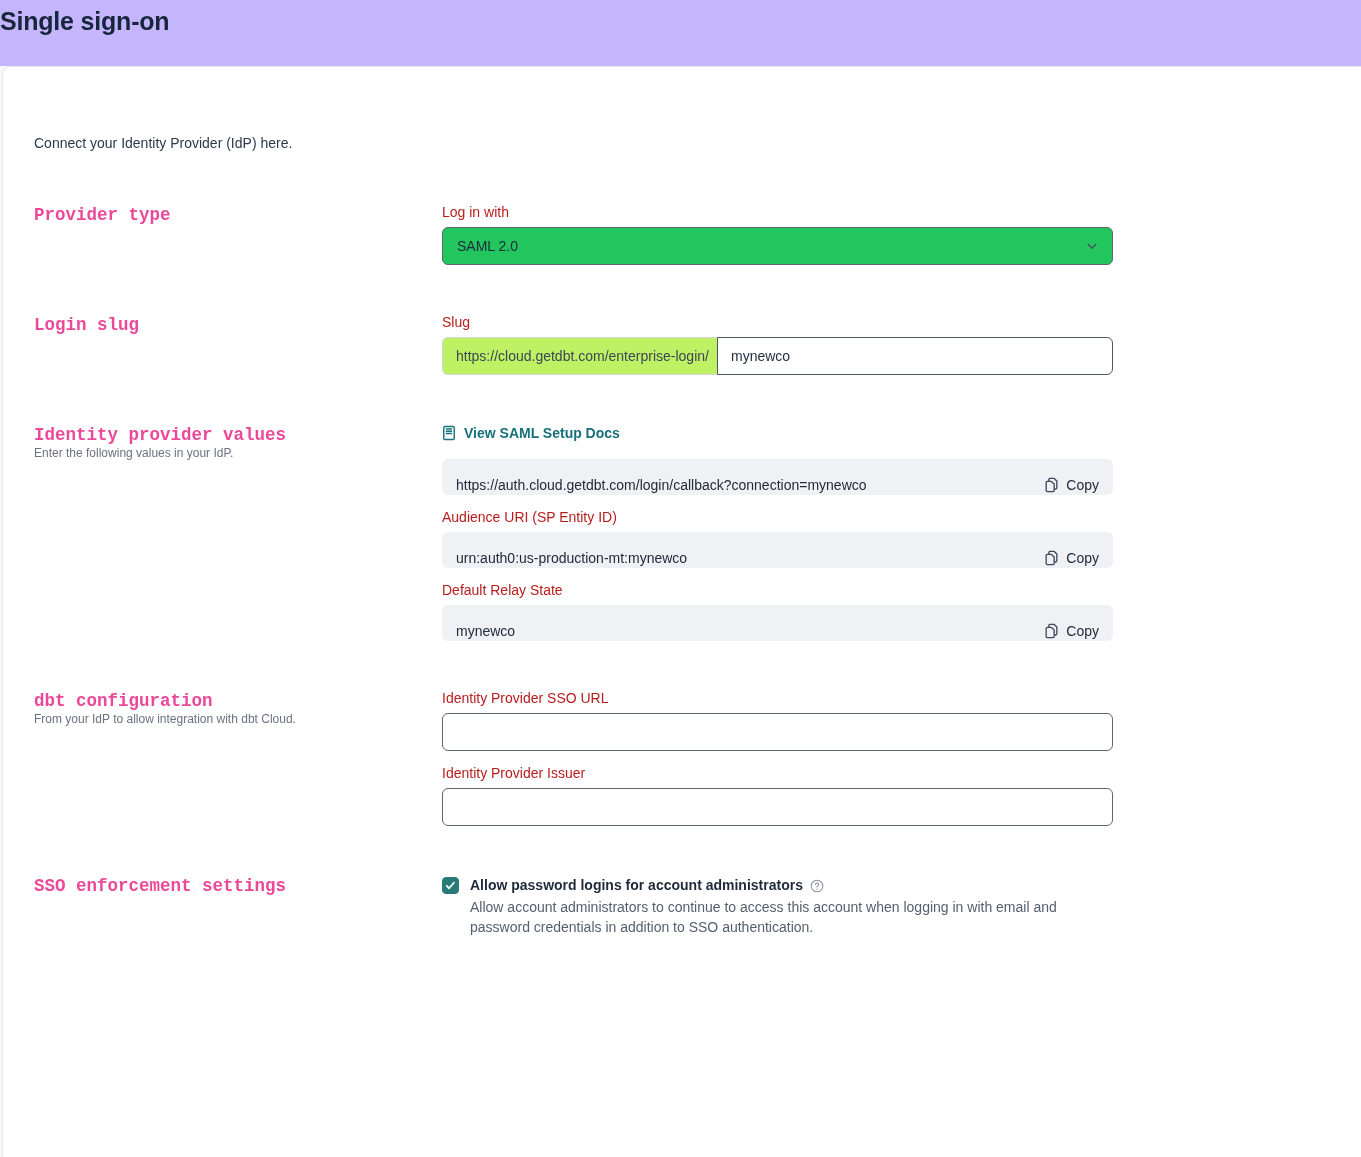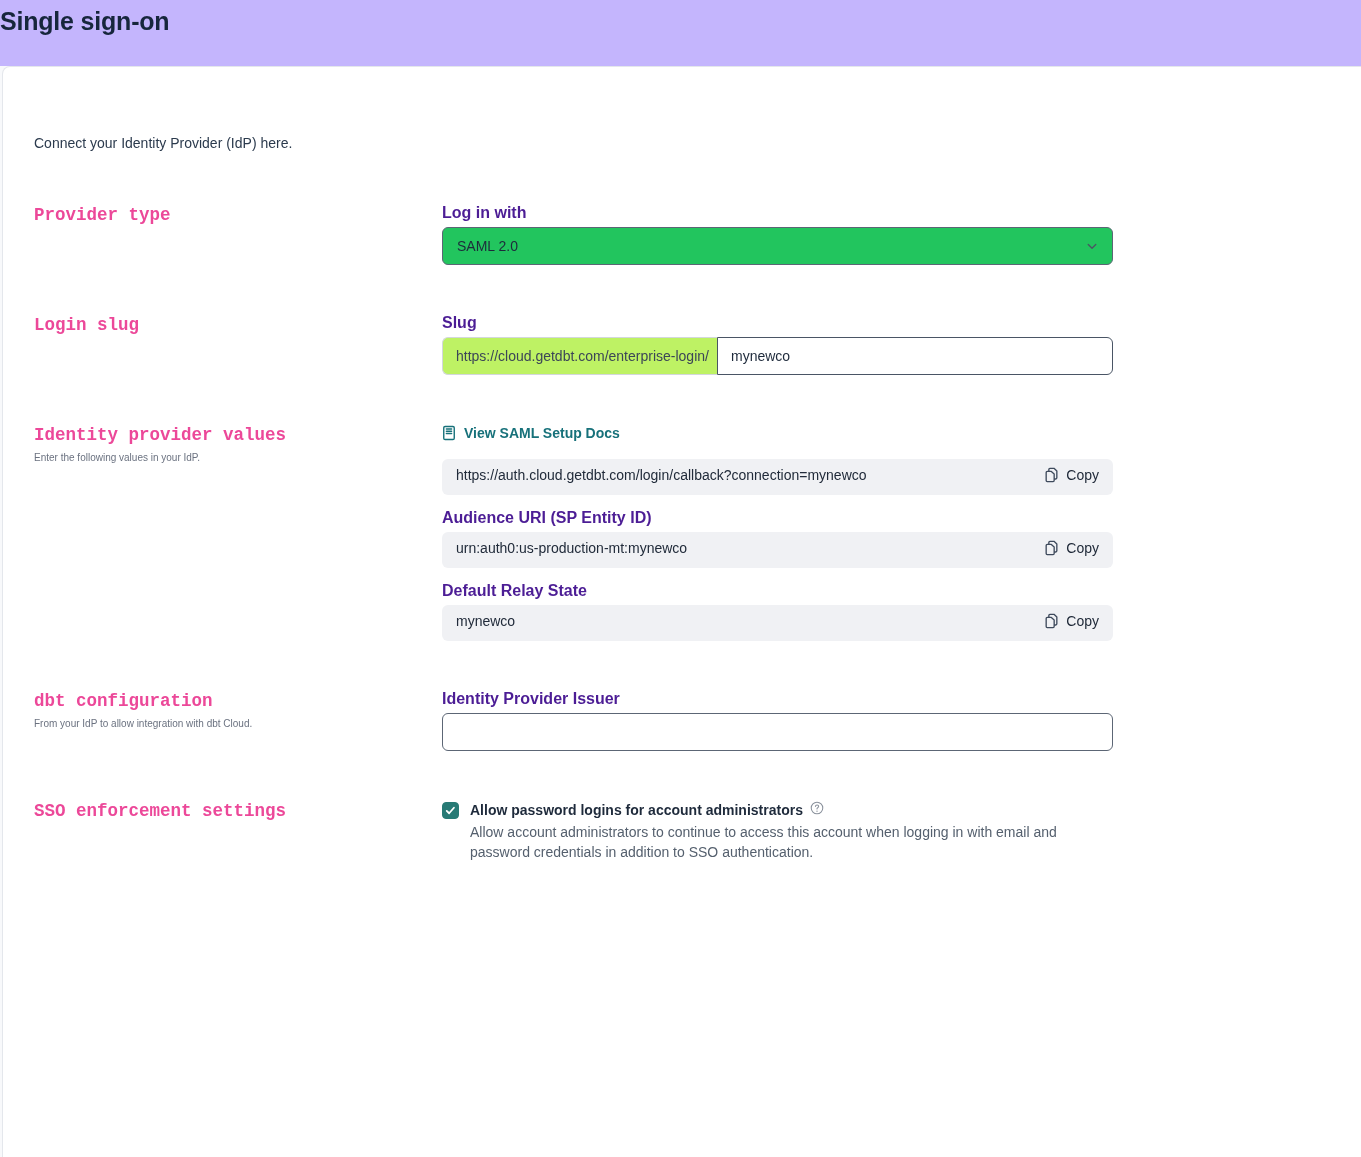--- a/index.html
+++ b/index.html
@@ -41,28 +41,27 @@
   .row .left { width: 408px; flex-shrink: 0; padding-right: 20px; }
   .row .right { width: 671px; flex-shrink: 0; }
   .section-heading {
     font-size: 17.5px;
     font-weight: 700;
     color: #ec4899;
     line-height: 21px;
     font-family: Liberation Mono, monospace;
   }
   .section-sub {
-    font-size: 10px;
+    font-size: 12px;
     color: #6b7280;
-    margin-top: 6px;
   }
   .field-label {
-    font-size: 16px;
-    font-weight: 700;
-    color: #4c1d95;
+    font-size: 14px;
+    font-weight: 400;
+    color: #b91c1c;
     line-height: 15px;
     margin-bottom: 7px;
     display: block;
   }
   .field-group + .field-group { margin-top: 15px; }
   .select-box {
     height: 38px;
     border: 1px solid #5c6675;
     border-radius: 6px;
     background: #22c55e;
@@ -110,23 +109,23 @@
     font-size: 14px;
     font-weight: 700;
     text-decoration: none;
     margin-bottom: 18px;
   }
   .readonly-field {
     height: 36px;
     background: #f0f1f4;
     border-radius: 6px;
     display: flex;
-    align-items: flex-start;
+    align-items: flex-end;
     justify-content: space-between;
-    padding: 8px 14px;
+    padding: 2px 14px;
     font-size: 14px;
     color: #212b3a;
   }
   .copy-btn {
     display: inline-flex;
     align-items: center;
     gap: 7px;
     background: none;
     border: none;
     font-family: "Liberation Sans", sans-serif;
@@ -173,21 +172,21 @@
     display: flex;
     align-items: center;
     justify-content: center;
     cursor: pointer;
   }
   .checkbox.checked { background: #277a75; }
   .checkbox svg { display: none; }
   .checkbox.checked svg { display: block; }
   .checkbox-label-line {
     display: flex;
-    align-items: flex-start;
+    align-items: center;
     gap: 7px;
   }
   .checkbox-label {
     font-size: 14px;
     font-weight: 700;
     color: #1e2a3b;
     line-height: 19px;
   }
   .help-icon { color: #8a919c; display: flex; cursor: pointer; }
   .checkbox-desc {
@@ -297,20 +296,24 @@
       </div>
     </div>
   </div>
 
   <div class="row">
     <div class="left">
       <h2 class="section-heading">dbt configuration</h2>
       <p class="section-sub">From your IdP to allow integration with dbt Cloud.</p>
     </div>
     <div class="right">
+      <div class="field-group">
+        <label class="field-label">Identity Provider SSO URL</label>
+        <input class="text-input" type="text" style="">
+      </div>
       <div class="field-group">
         <label class="field-label">Identity Provider Issuer</label>
         <input class="text-input" type="text" style="">
       </div>
     </div>
   </div>
 
   <div class="row">
     <div class="left">
       <h2 class="section-heading">SSO enforcement settings</h2>

